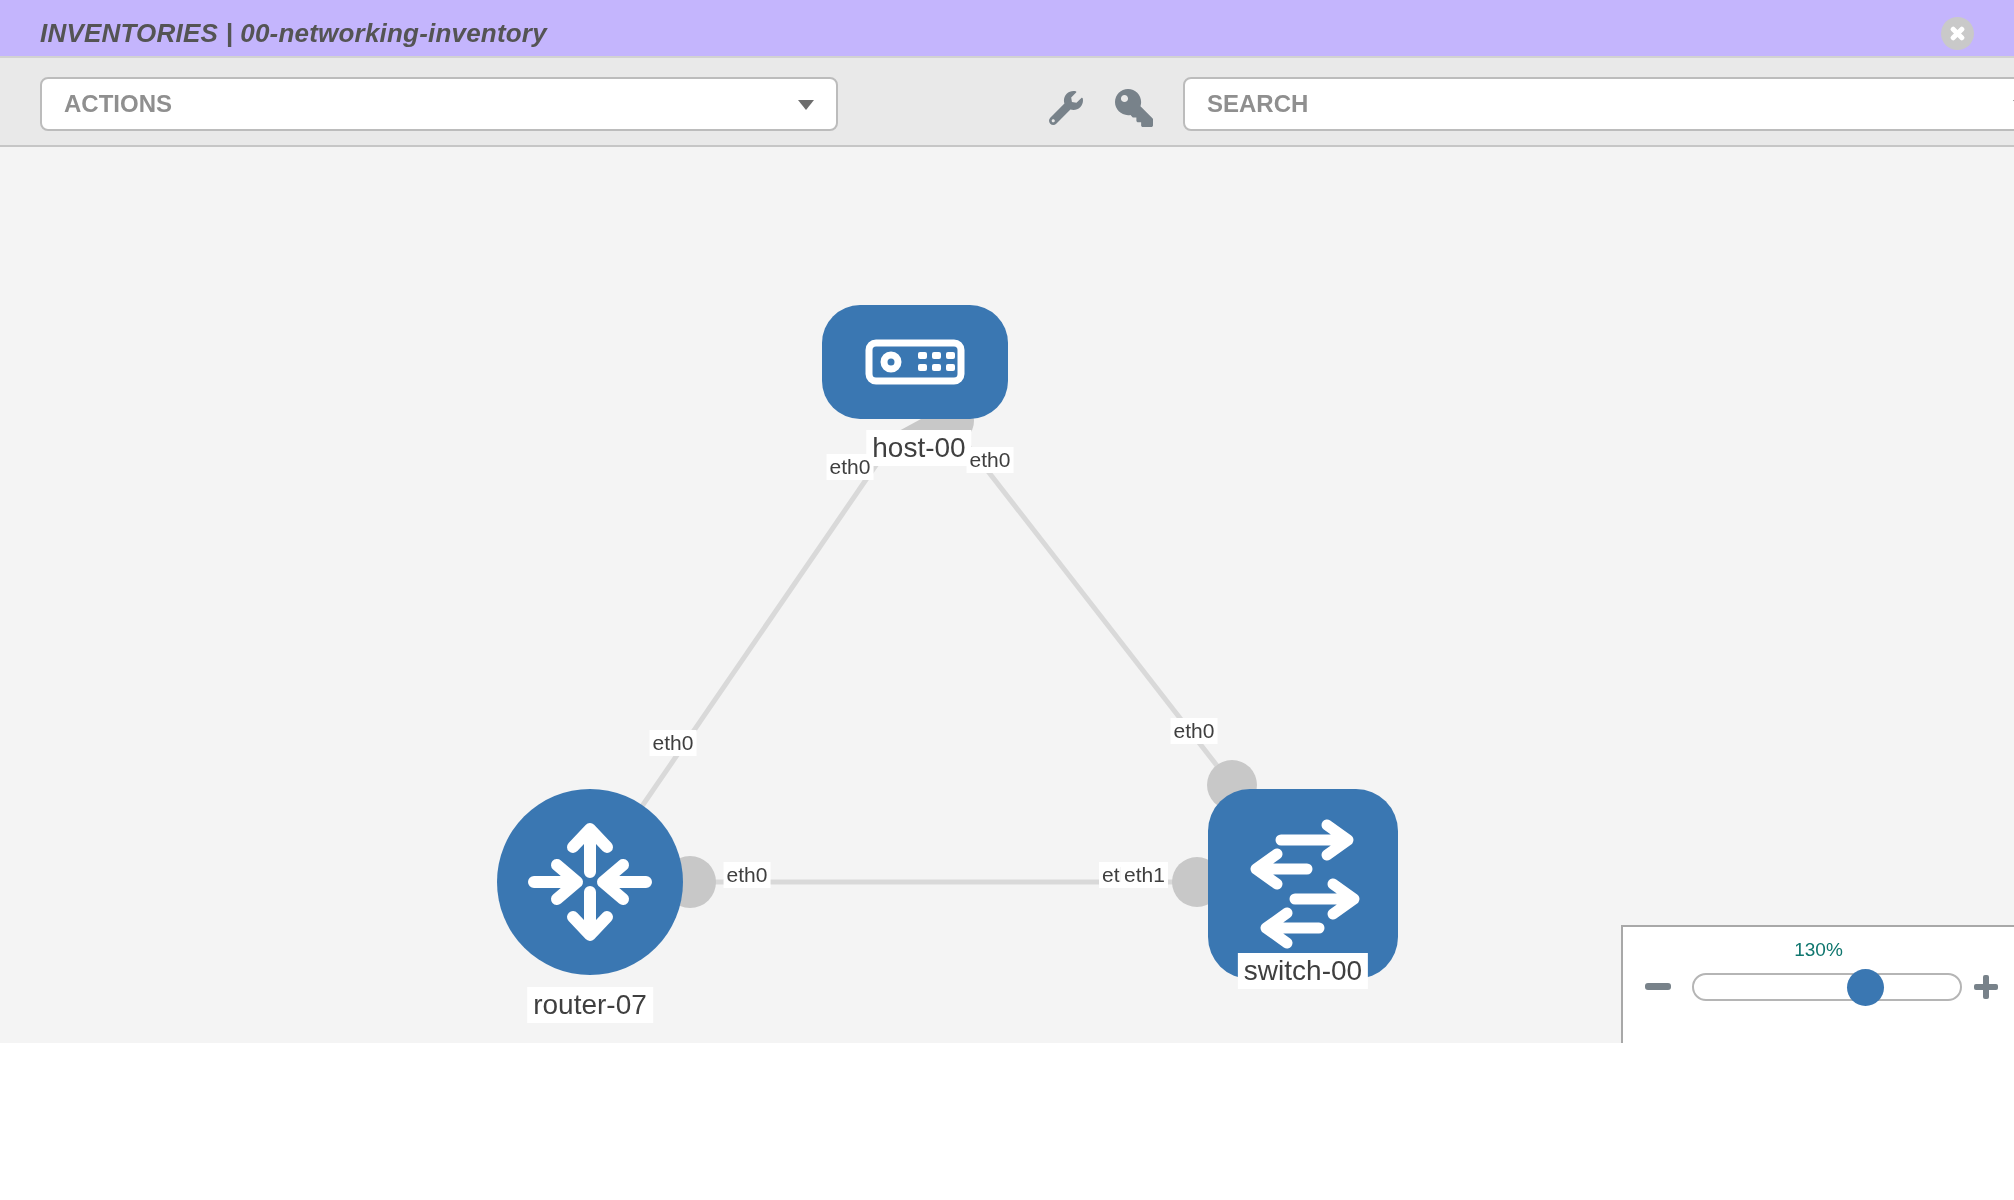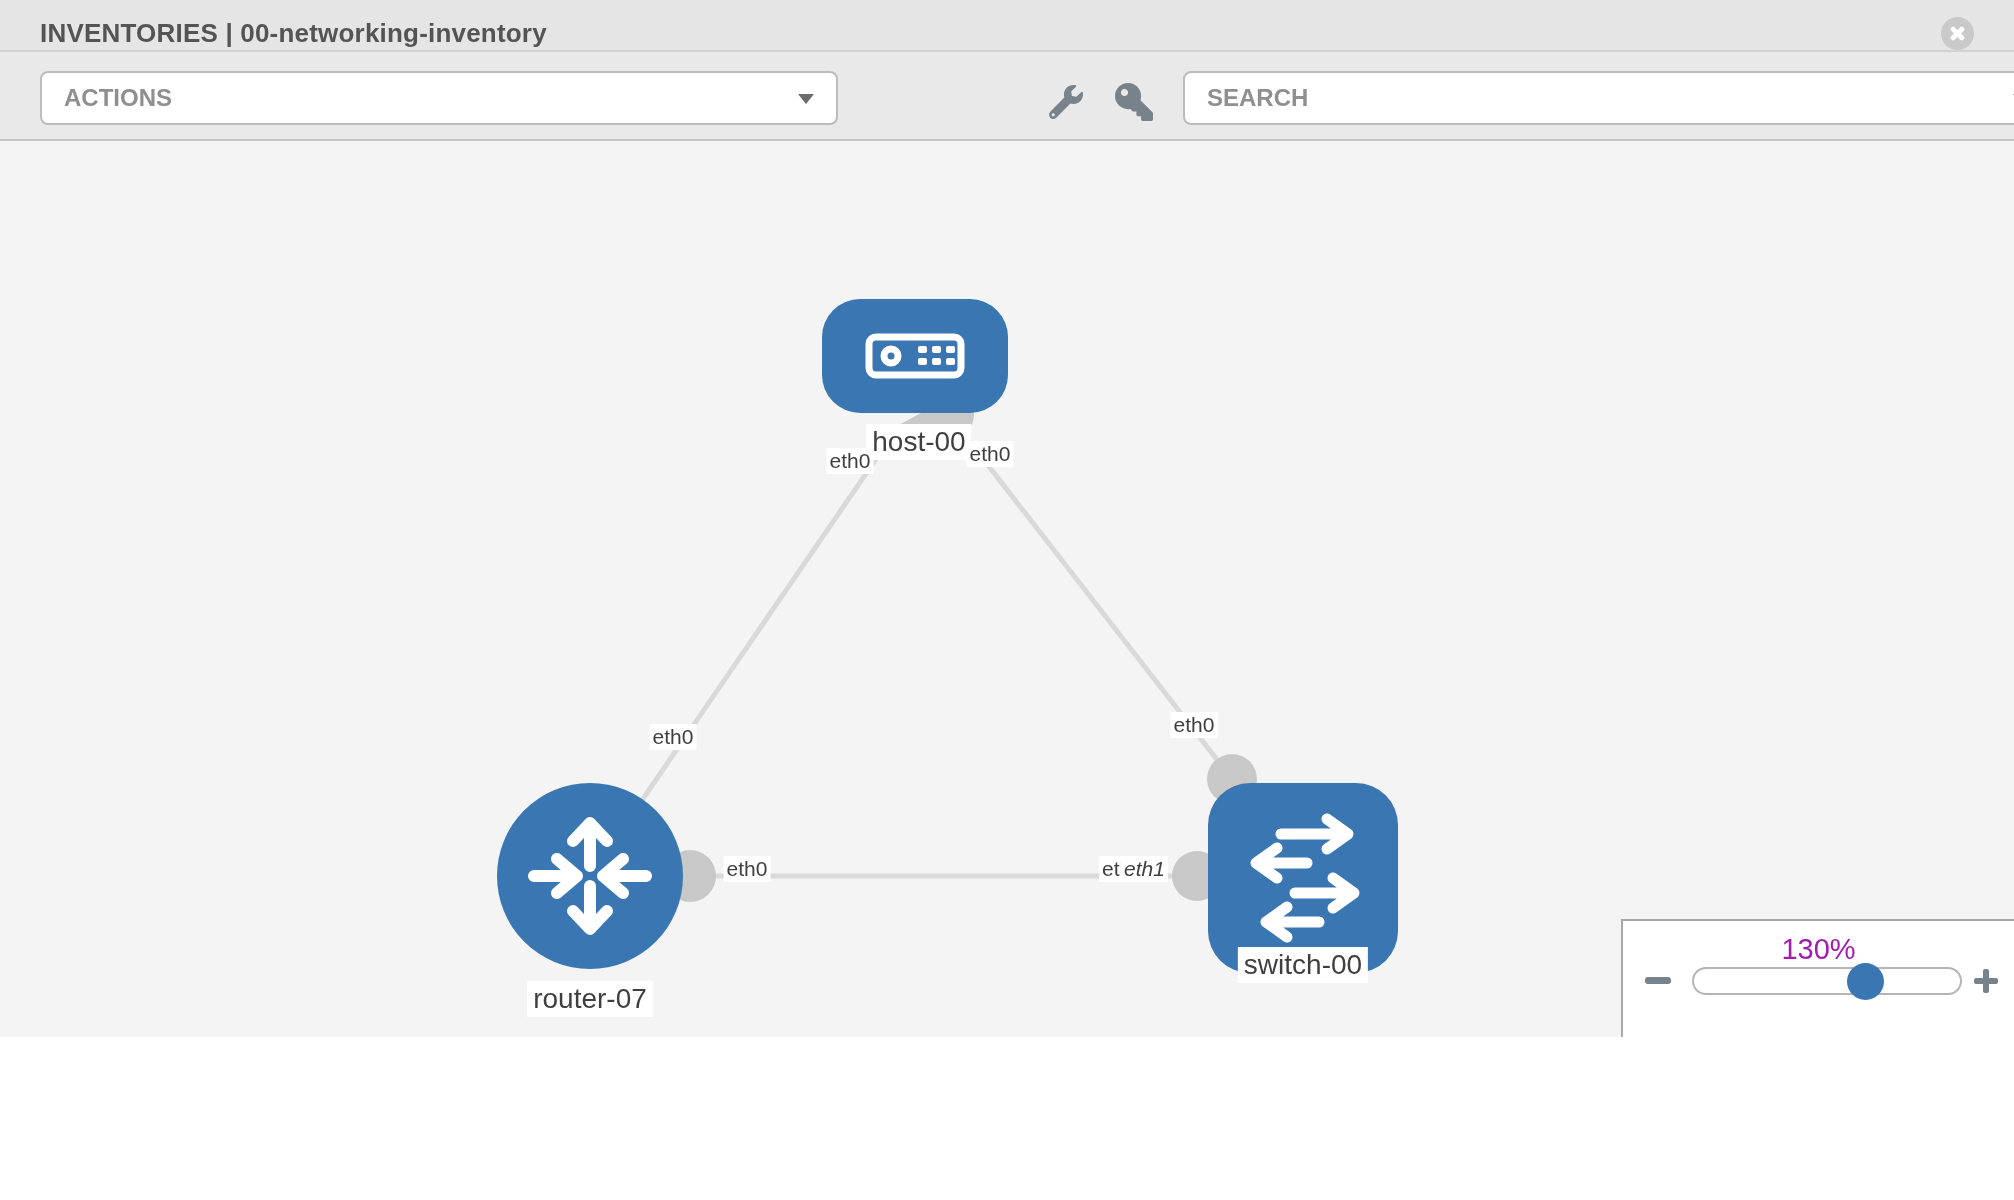--- a/index.html
+++ b/index.html
@@ -1,21 +1,21 @@
 <!DOCTYPE html>
 <html><head>
 <meta charset="utf-8">
 <style>
   * { margin:0; padding:0; box-sizing:border-box; }
   html,body { width:2014px; height:1200px; overflow:hidden;
     font-family:"Liberation Sans", sans-serif; background:#ffffff; }
 
   
-  .header { position:relative; width:100%; height:52px; background:#e5e5e5;
-    border-bottom:2px solid #d2d2d2; }
+  .header { position:relative; width:100%; height:58px; background:#c4b5fd;
+    border-bottom:2px solid #d2d2d2;font-style:italic; }
   .header-title { position:absolute; left:40px; top:18px; font-size:26px;
     font-weight:bold; color:#545454; letter-spacing:0.2px; }
   .close-btn { position:absolute; right:40px; top:17px; width:33px; height:33px;
     border-radius:50%; background:#c9c9c9; cursor:pointer; }
   .close-btn .bar { position:absolute; left:8px; top:14px; width:17px; height:5px;
     background:#ffffff; border-radius:2px; }
   .close-btn .bar.b1 { transform:rotate(45deg); }
   .close-btn .bar.b2 { transform:rotate(-45deg); }
 
   
@@ -43,21 +43,21 @@
   .chip { position:absolute; background:#ffffff; color:#3f3f3f; white-space:nowrap; }
   .node-label { font-size:28px; padding:2px 6px; transform:translate(-50%,-50%); }
   .eth-label { font-size:21px; padding:1px 3px; transform:translate(-50%,-50%); }
   .eth-label-abs { font-size:21px; padding:1px 3px; transform:translate(0,-50%); }
 
   
   .zoom-panel { position:absolute; right:0; bottom:0; width:393px; height:118px;
     background:#ffffff; border-left:2px solid #a8a8a8; border-top:2px solid #a8a8a8;
     z-index:5; }
   .zoom-level { position:absolute; left:0; right:0; top:12px; text-align:center;
-    font-size:29px; color:#a21caf; }
+    font-size:19px; color:#0f766e; }
   .zoom-minus { position:absolute; left:22px; top:56px; width:26px; height:7px;
     background:#78828a; border-radius:3px; cursor:pointer; }
   .zoom-plus { position:absolute; left:351px; top:48px; width:24px; height:24px; cursor:pointer; }
   .zoom-plus .h { position:absolute; left:0; top:9px; width:24px; height:6px;
     background:#78828a; border-radius:2px; }
   .zoom-plus .v { position:absolute; left:9px; top:0; width:6px; height:24px;
     background:#78828a; border-radius:2px; }
   .zoom-track { position:absolute; left:69px; top:46px; width:270px; height:28px;
     background:#ffffff; border:2px solid #b5b5b5; border-radius:15px; cursor:pointer; }
   .zoom-thumb { position:absolute; left:224px; top:42px; width:37px; height:37px;
@@ -159,21 +159,21 @@
   <div class="chip node-label" style="left:590px; top:858px;">router-07</div>
   <div class="chip node-label" style="left:1303px; top:824px;">switch-00</div>
 
   <div class="chip eth-label" style="left:850px; top:320px;">eth0</div>
   <div class="chip eth-label" style="left:990px; top:313px;">eth0</div>
   <div class="chip eth-label" style="left:673px; top:596px;">eth0</div>
   <div class="chip eth-label" style="left:1194px; top:584px;">eth0</div>
   <div class="chip eth-label" style="left:747px; top:728px;">eth0</div>
 
   <div class="chip eth-label-abs" style="left:1099px; top:728px;">eth0</div>
-  <div class="chip eth-label-abs" style="left:1121px; top:728px;font-style:italic;">eth1</div>
+  <div class="chip eth-label-abs" style="left:1121px; top:728px;">eth1</div>
 
   <div class="zoom-panel">
     <div class="zoom-level">130%</div>
     <div class="zoom-minus"></div>
     <div class="zoom-track"></div>
     <div class="zoom-thumb"></div>
     <div class="zoom-plus">
       <div class="h"></div>
       <div class="v"></div>
     </div>

